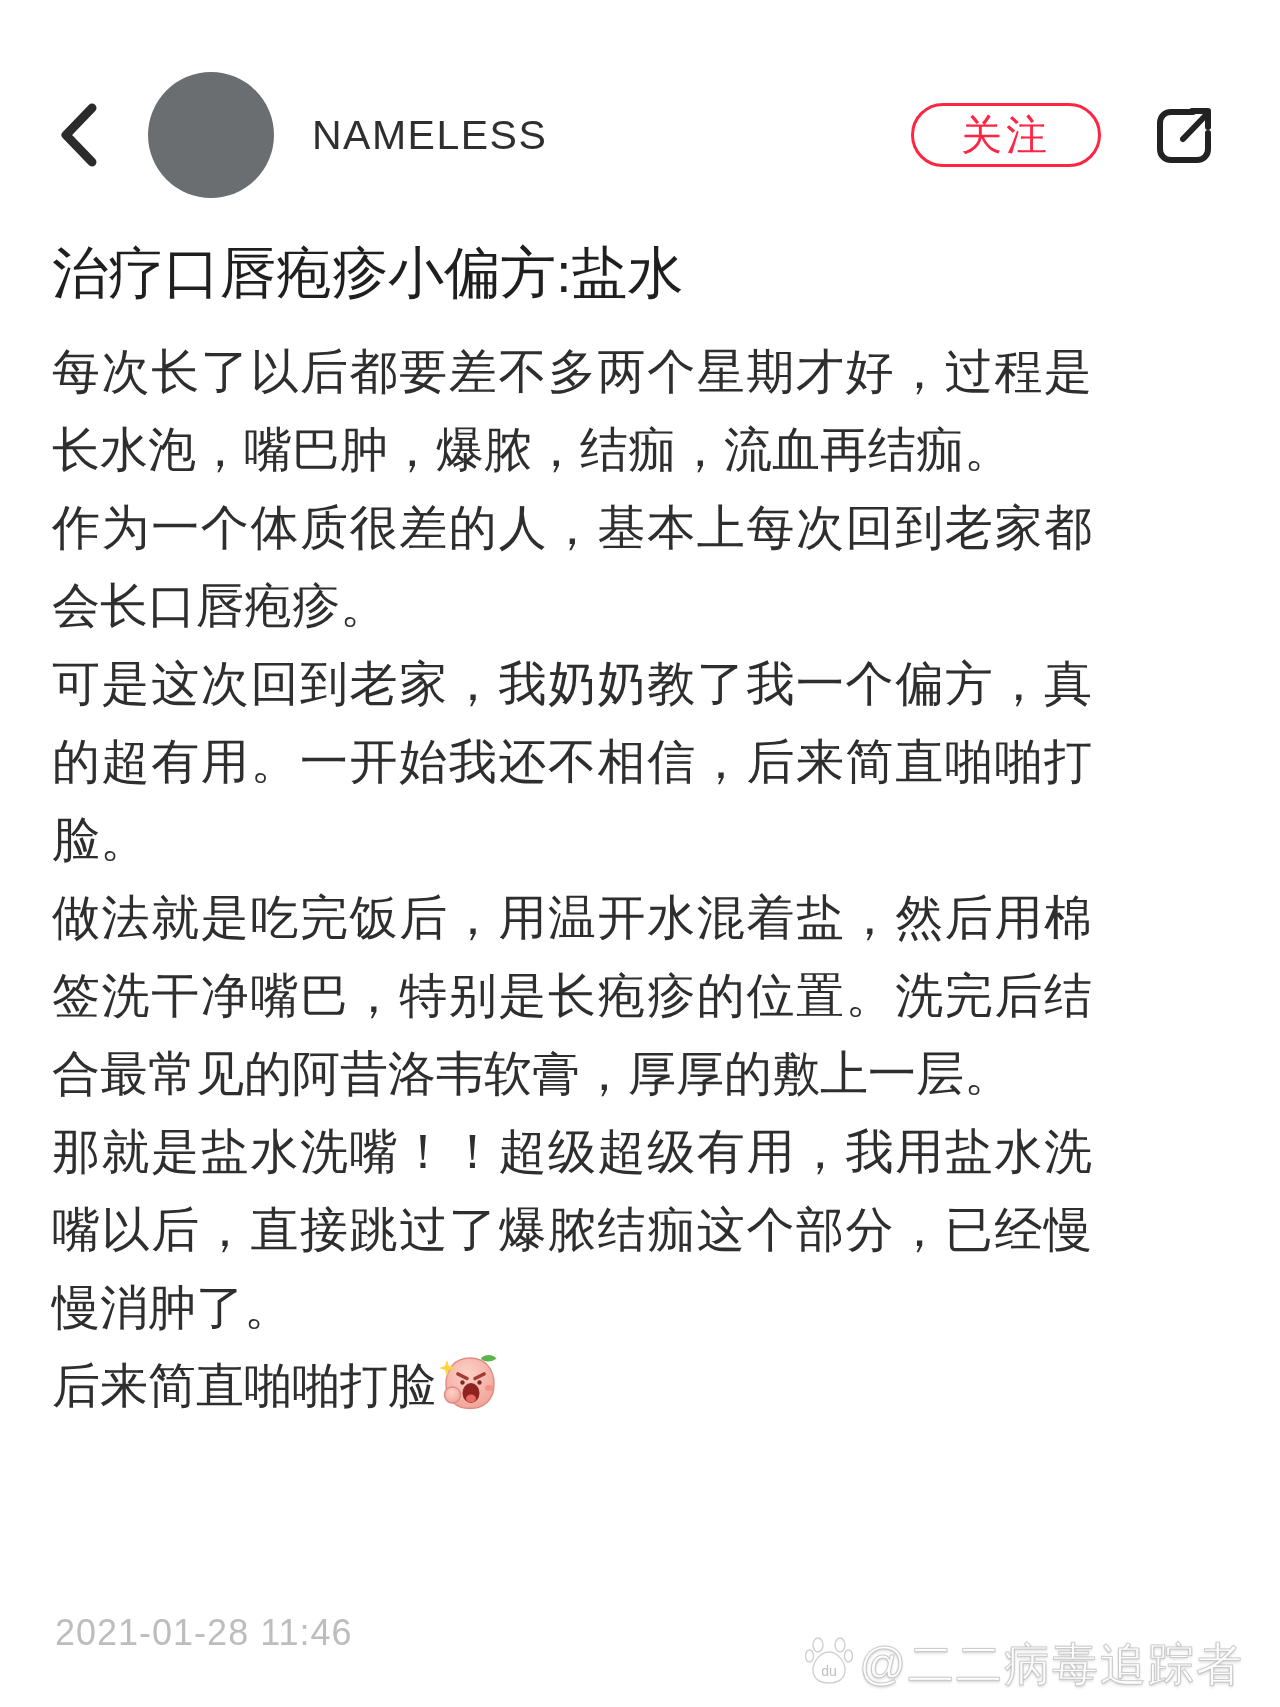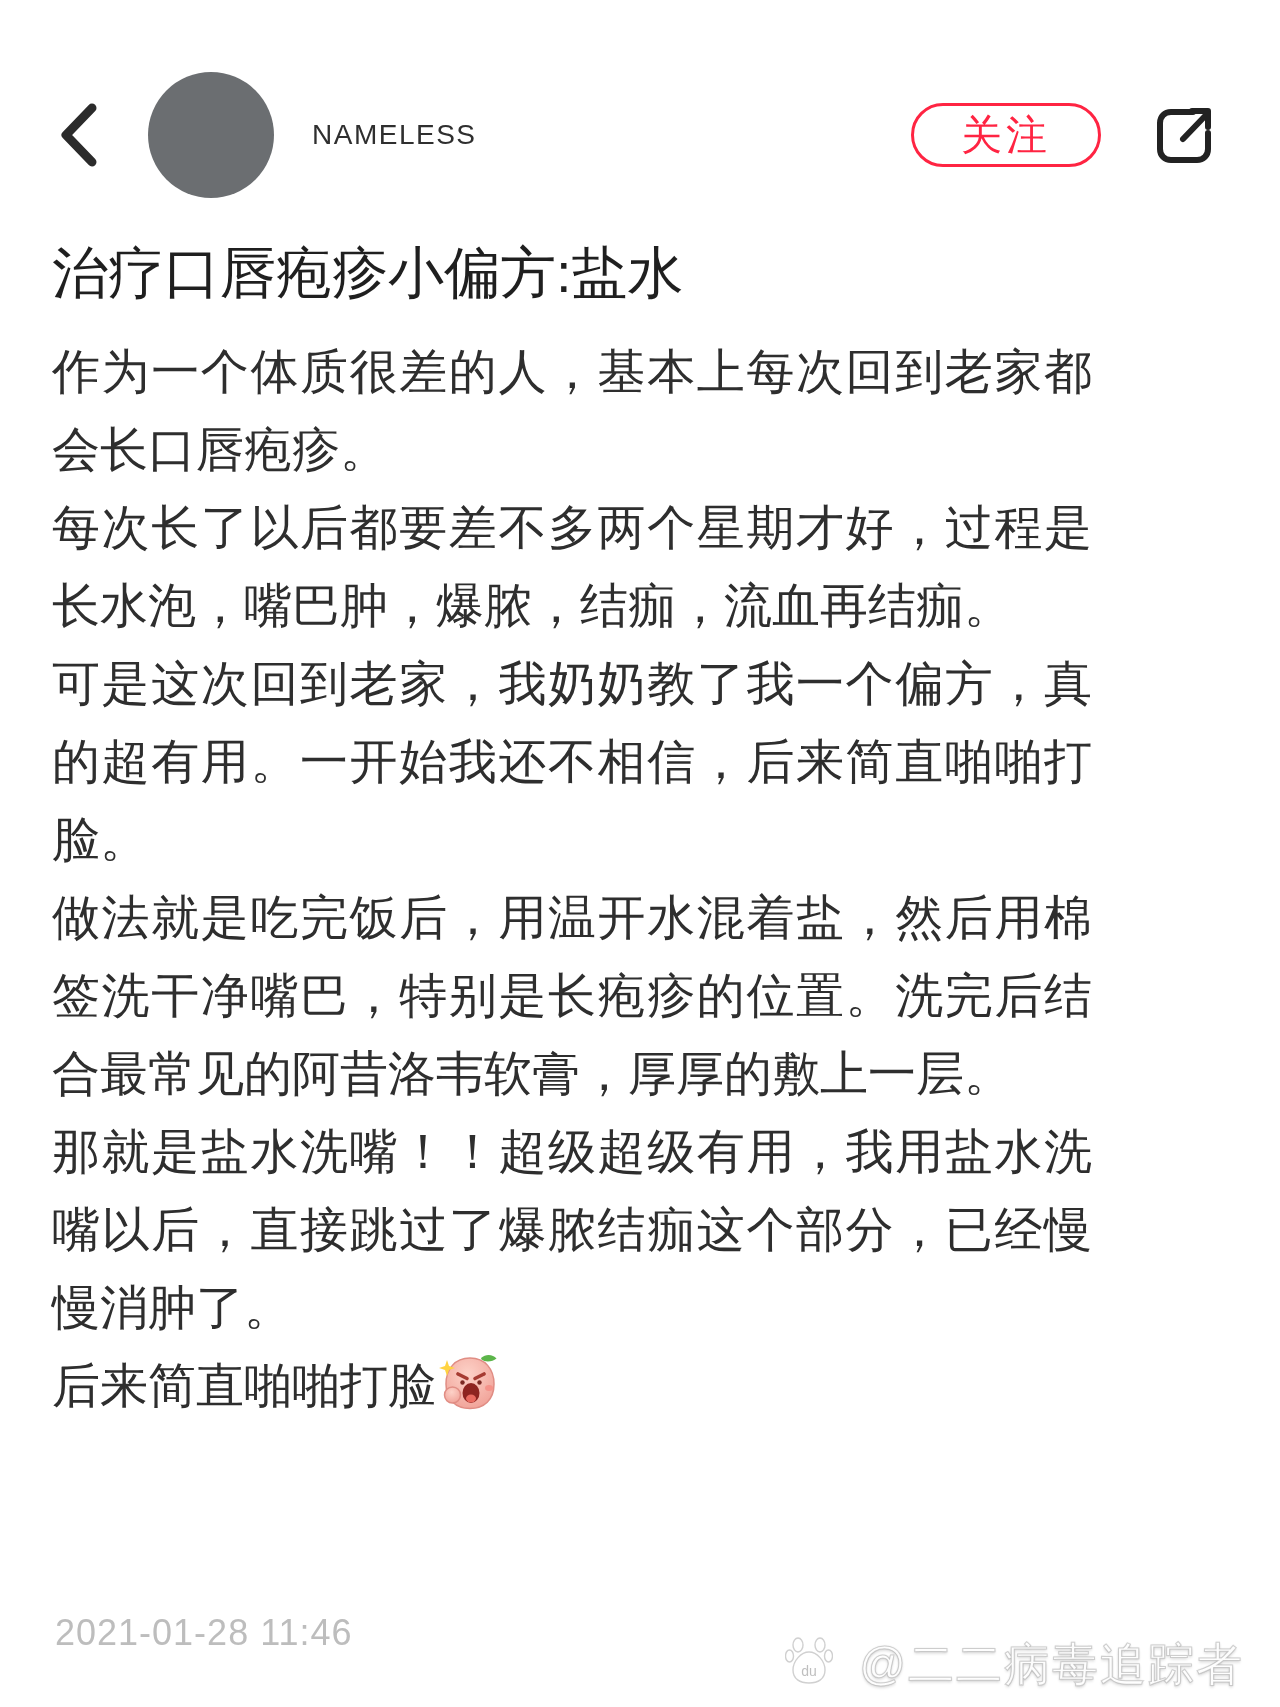--- a/index.html
+++ b/index.html
@@ -18,21 +18,21 @@
     padding: 72px 63px 0 58px;
     height: 126px;
   }
   .back-btn { width: 40px; height: 66px; flex: none; cursor: pointer; }
   .avatar {
     width: 126px; height: 126px; border-radius: 50%;
     background: #6b6e71; margin-left: 50px; flex: none; cursor: pointer;
   }
   .username {
     margin-left: 38px;
-    font-size: 28px;
+    font-size: 41px;
     color: #2f2f2f;
     letter-spacing: 1.5px;
     white-space: nowrap;
   }
   .spacer { flex: 1; }
   .follow-btn {
     width: 190px; height: 64px;
     border: 3px solid #ff2442;
     border-radius: 46px;
     box-sizing: border-box;
@@ -83,21 +83,20 @@
     display: flex; align-items: flex-start;
     pointer-events: none;
   }
   .watermark-text {
     font-size: 46px;
     letter-spacing: 2px;
     color: rgba(255,255,255,0.97);
     -webkit-text-stroke: 1px rgba(160,160,160,0.45);
     text-shadow: 0 2px 3px rgba(0,0,0,0.14), 0 0 2px rgba(0,0,0,0.18);
     white-space: nowrap;
-    margin-left: 20px;
   }
   .paw-icon { width: 48px; height: 54px; margin-right: 6px; }
 </style>
 </head>
 <body>
 
 <div class="page">
 
   <div class="header">
     <svg class="back-btn" viewBox="0 0 40 66">
@@ -116,22 +115,22 @@
       <path d="M42 13 H20 c-6.5 0 -11 4.5 -11 11 v26 c0 6.5 4.5 11 11 11 h26 c6.5 0 11 -4.5 11 -11 V34" fill="none" stroke="#222222" stroke-width="6" stroke-linecap="round"></path>
       <path d="M32 40 L56 15" fill="none" stroke="#222222" stroke-width="6" stroke-linecap="round"></path>
       <path d="M41 12 H57 V28" fill="none" stroke="#222222" stroke-width="6" stroke-linecap="round" stroke-linejoin="round"></path>
     </svg>
   </div>
 
   <div class="content">
     <div class="title">治疗口唇疱疹小偏方:盐水</div>
 
     <div class="body-text">
+      <p class="para">每次长了以后都要差不多两个星期才好，过程是长水泡，嘴巴肿，爆脓，结痂，流血再结痂。</p>
       <p class="para">作为一个体质很差的人，基本上每次回到老家都会长口唇疱疹。</p>
-      <p class="para">每次长了以后都要差不多两个星期才好，过程是长水泡，嘴巴肿，爆脓，结痂，流血再结痂。</p>
       <p class="para">可是这次回到老家，我奶奶教了我一个偏方，真的超有用。一开始我还不相信，后来简直啪啪打脸。</p>
       <p class="para">做法就是吃完饭后，用温开水混着盐，然后用棉签洗干净嘴巴，特别是长疱疹的位置。洗完后结合最常见的阿昔洛韦软膏，厚厚的敷上一层。</p>
       <p class="para">那就是盐水洗嘴！！超级超级有用，我用盐水洗嘴以后，直接跳过了爆脓结痂这个部分，已经慢慢消肿了。</p>
       <p class="para"><span>后来简直啪啪打脸</span><svg class="emoji" viewBox="0 0 64 64">
           <defs>
             <radialGradient id="peachG" cx="45%" cy="32%" r="75%">
               <stop offset="0%" stop-color="#fdd2c8"></stop>
               <stop offset="100%" stop-color="#f0a096"></stop>
             </radialGradient>
           </defs>

